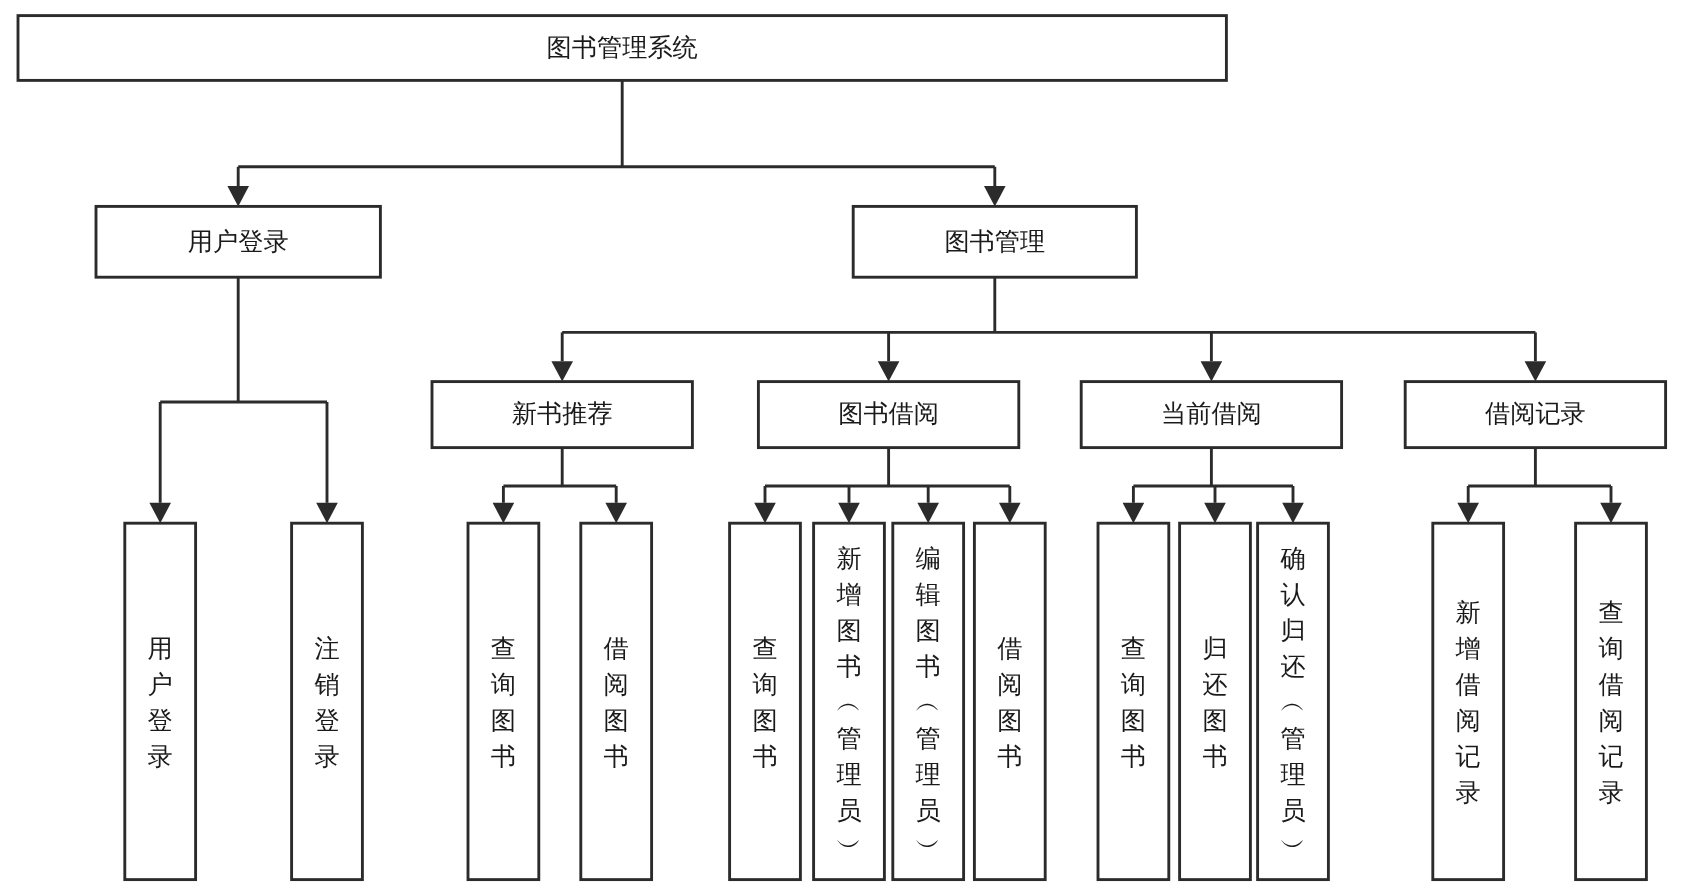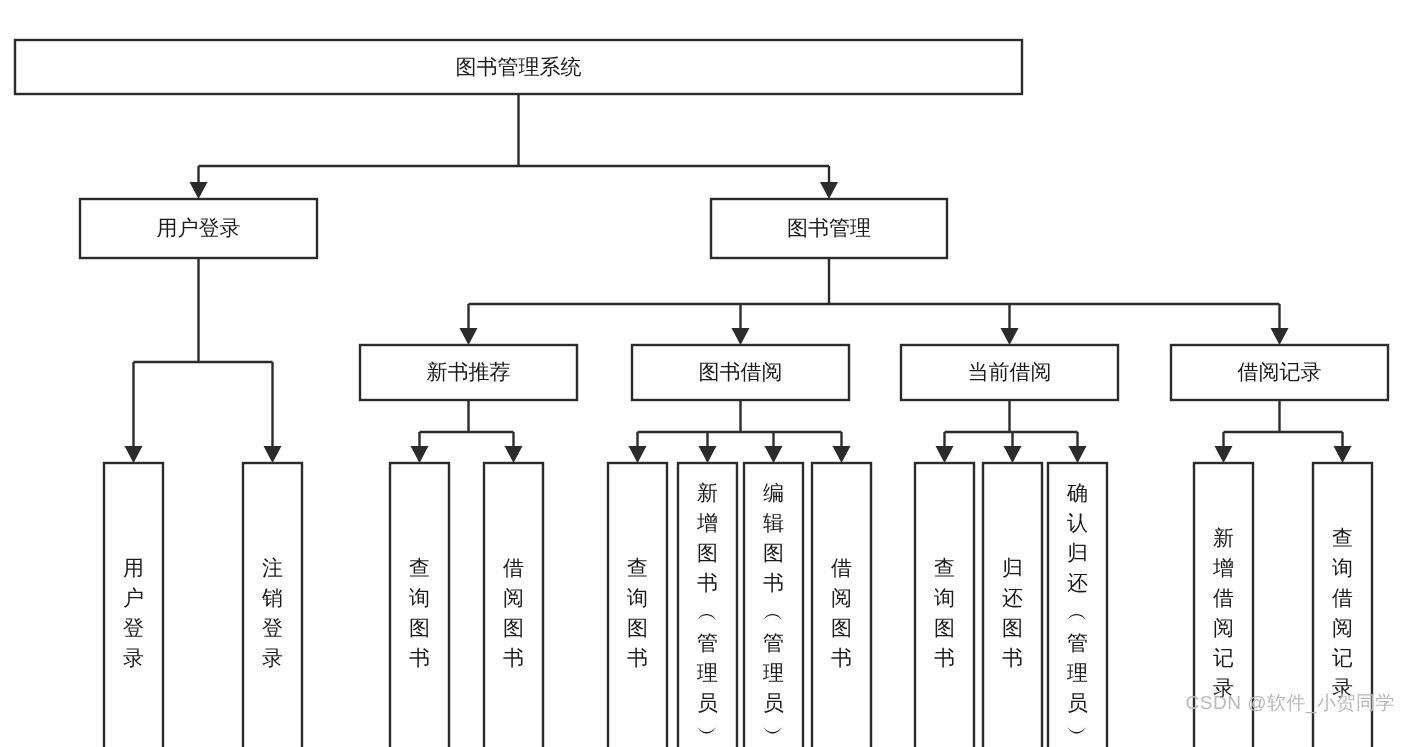--- a/index.html
+++ b/index.html
@@ -12,21 +12,20 @@
     width: 1405px;
     height: 747px;
     font-family: "Liberation Sans", "DejaVu Sans", sans-serif;
     overflow: hidden;
     position: relative;
   }
   #diagram-root {
     position: relative;
     width: 1405px;
     height: 693px;
-    margin-top: 27px;
   }
   svg.diagram-canvas {
     position: absolute;
     top: 0;
     left: 0;
     width: 1405px;
     height: 747px;
     display: block;
   }
   .node-box {
@@ -218,14 +217,13 @@
         <g>
           <rect x="1194" y="436" width="59" height="297" class="node-box"></rect>
           <text x="1223.5" y="517.9" class="node-label-v"><tspan x="1223.5" dy="0">新</tspan><tspan x="1223.5" dy="30">增</tspan><tspan x="1223.5" dy="30">借</tspan><tspan x="1223.5" dy="30">阅</tspan><tspan x="1223.5" dy="30">记</tspan><tspan x="1223.5" dy="30">录</tspan></text>
         </g>
         <g>
           <rect x="1313" y="436" width="59" height="297" class="node-box"></rect>
           <text x="1342.5" y="517.9" class="node-label-v"><tspan x="1342.5" dy="0">查</tspan><tspan x="1342.5" dy="30">询</tspan><tspan x="1342.5" dy="30">借</tspan><tspan x="1342.5" dy="30">阅</tspan><tspan x="1342.5" dy="30">记</tspan><tspan x="1342.5" dy="30">录</tspan></text>
         </g>
       </g>
   </svg>
-  <div class="watermark">CSDN @软件_小贺同学</div>
 </div>
 
 </body></html>

